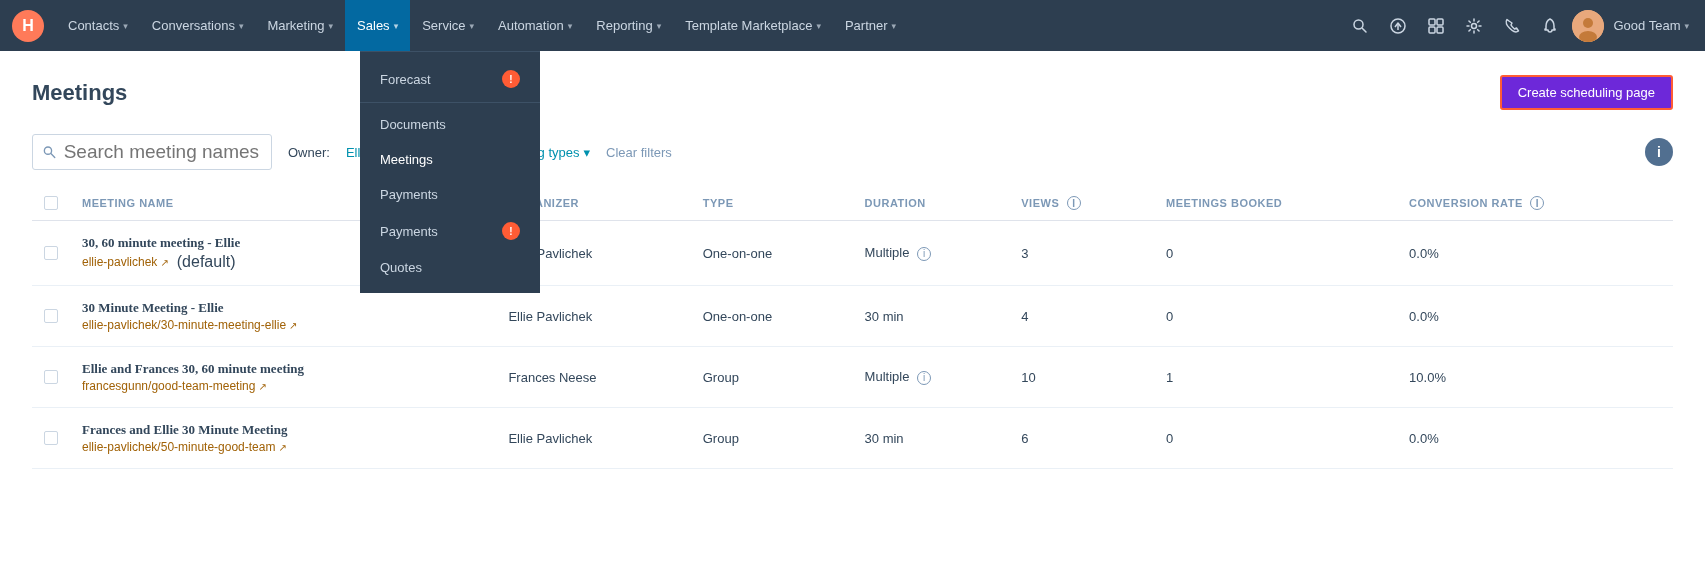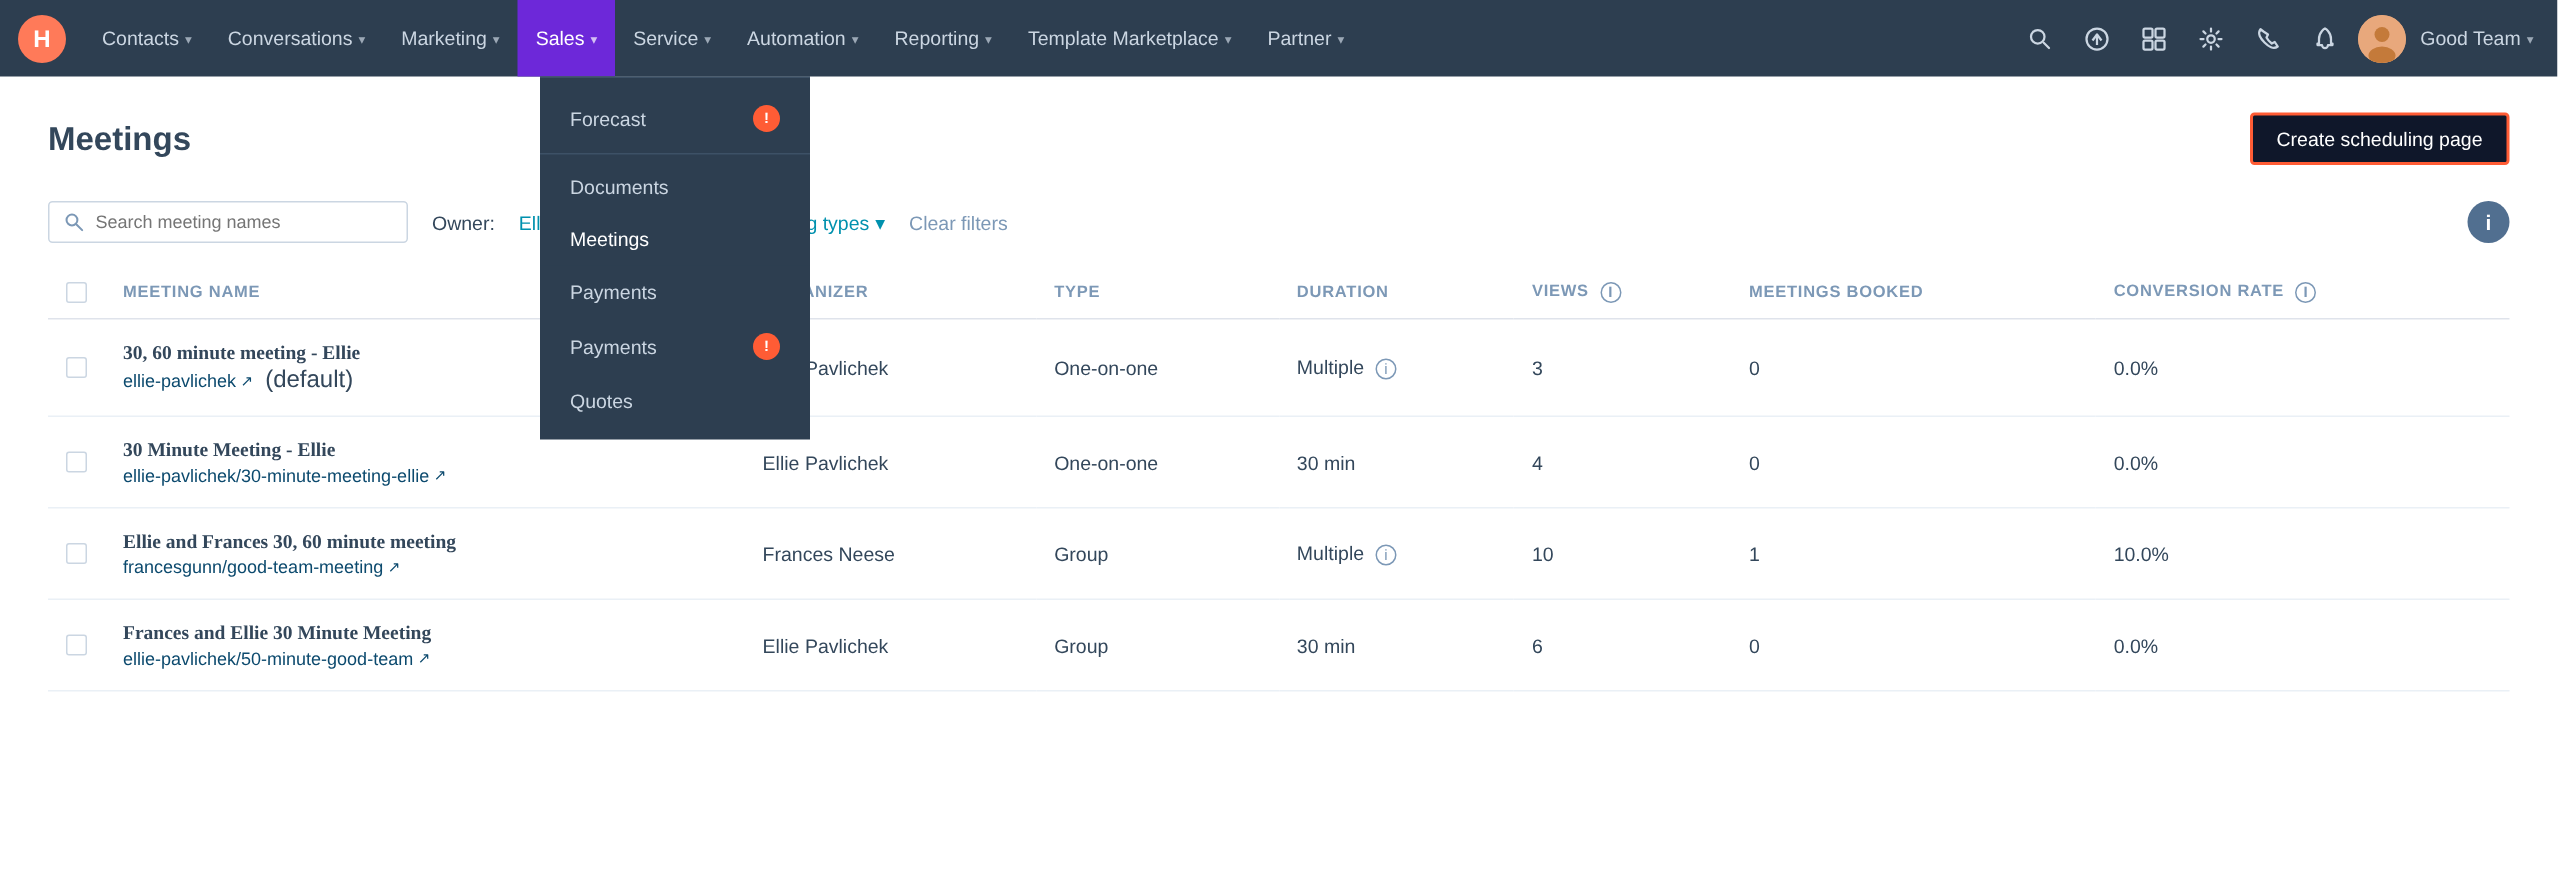--- a/index.html
+++ b/index.html
@@ -33,21 +33,21 @@
       padding: 0 12px;
       height: 51px;
       display: flex;
       align-items: center;
       cursor: pointer;
       font-size: 13px;
       gap: 4px;
       white-space: nowrap;
       position: relative;
     }
-    .nav-item.active { background: #6d28d9; color: #fff; }
+    .nav-item.active { background: #0369a1; color: #fff; }
     .nav-chevron { font-size: 9px; opacity: 0.7; }
     .nav-right {
       display: flex;
       align-items: center;
       gap: 6px;
       margin-left: auto;
     }
     .nav-icon-btn {
       width: 32px;
       height: 32px;
@@ -130,21 +130,21 @@
       align-items: center;
       justify-content: space-between;
       margin-bottom: 24px;
     }
     .page-title {
       font-size: 22px;
       font-weight: 600;
       color: #33475b;
     }
     .btn-primary {
-      background: #0f172a;
+      background: #6d28d9;
       color: #fff;
       border: 2px solid #ff5c35;
       padding: 8px 16px;
       border-radius: 3px;
       cursor: pointer;
       font-size: 13px;
       font-weight: 500;
     }
 
     
@@ -160,21 +160,21 @@
       border: 1px solid #cbd6e2;
       border-radius: 3px;
       padding: 6px 10px;
       gap: 8px;
       width: 240px;
       background: #fff;
     }
     .search-box input {
       border: none;
       outline: none;
-      font-size: 12px;
+      font-size: 19px;
       color: #33475b;
       width: 100%;
       background: transparent;
     }
     .search-icon { color: #7c98b6; font-size: 14px; }
     .filter-label { color: #33475b; font-size: 13px; }
     .filter-link { color: #0091ae; font-size: 13px; cursor: pointer; }
     .filter-dropdown {
       display: flex;
       align-items: center;
@@ -230,21 +230,21 @@
       border-radius: 2px;
       cursor: pointer;
     }
     .meeting-name-main {
       font-weight: 600;
       color: #33475b;
       font-size: 13px;
       font-family: Liberation Serif, serif;
     }
     .meeting-link {
-      color: #0c4a6e;
+      color: #a16207;
       font-size: 12px;
       display: flex;
       align-items: center;
       gap: 3px;
       cursor: pointer;
       text-decoration: none;
     }
     .default-badge {
       color: #33475b;
       font-size: 16px;

